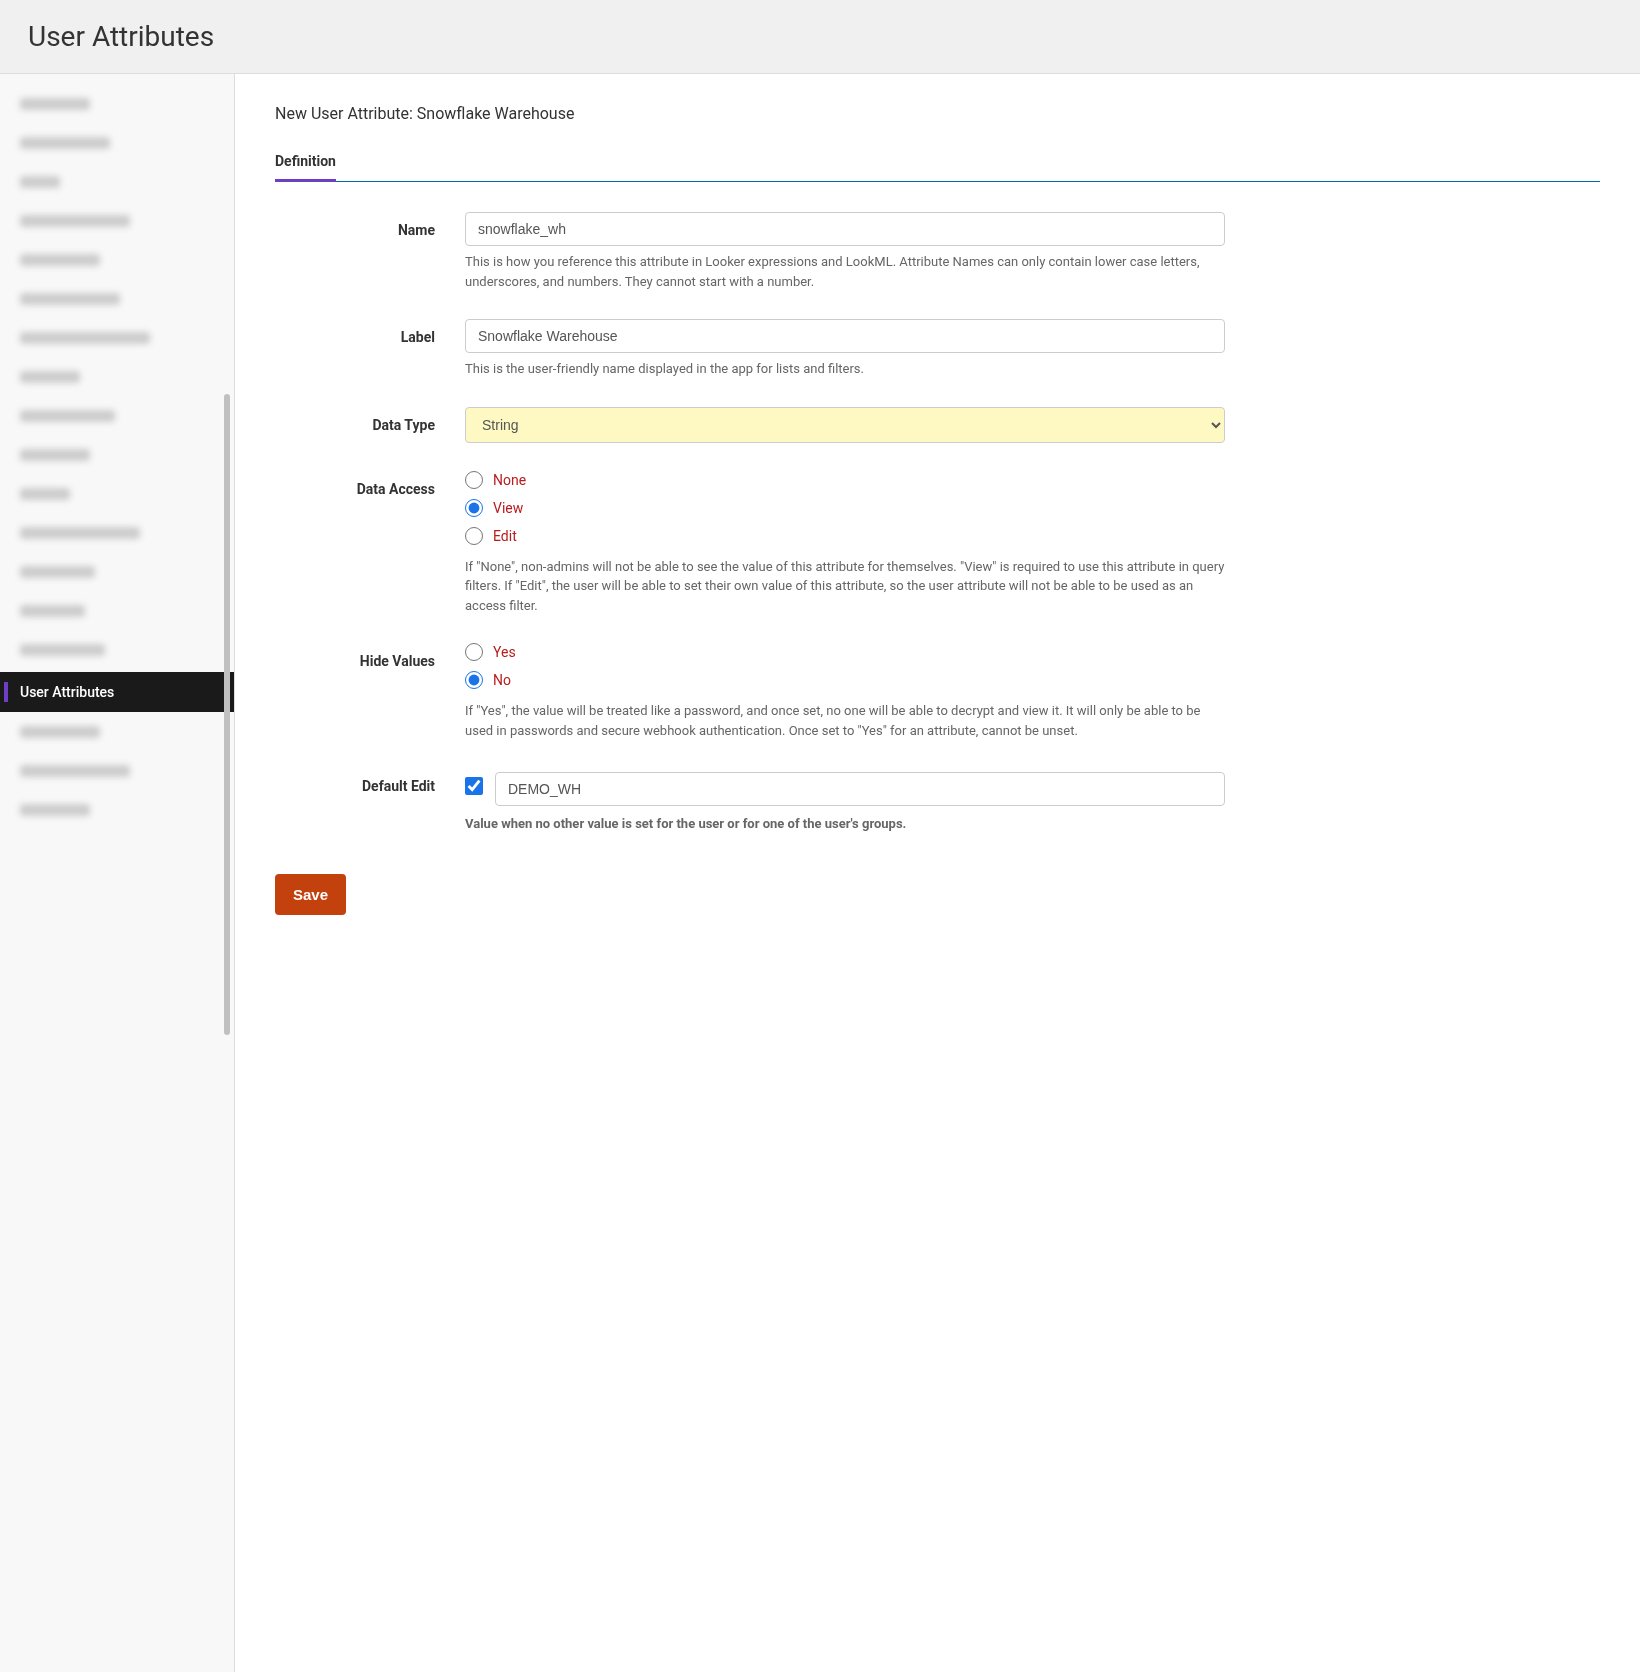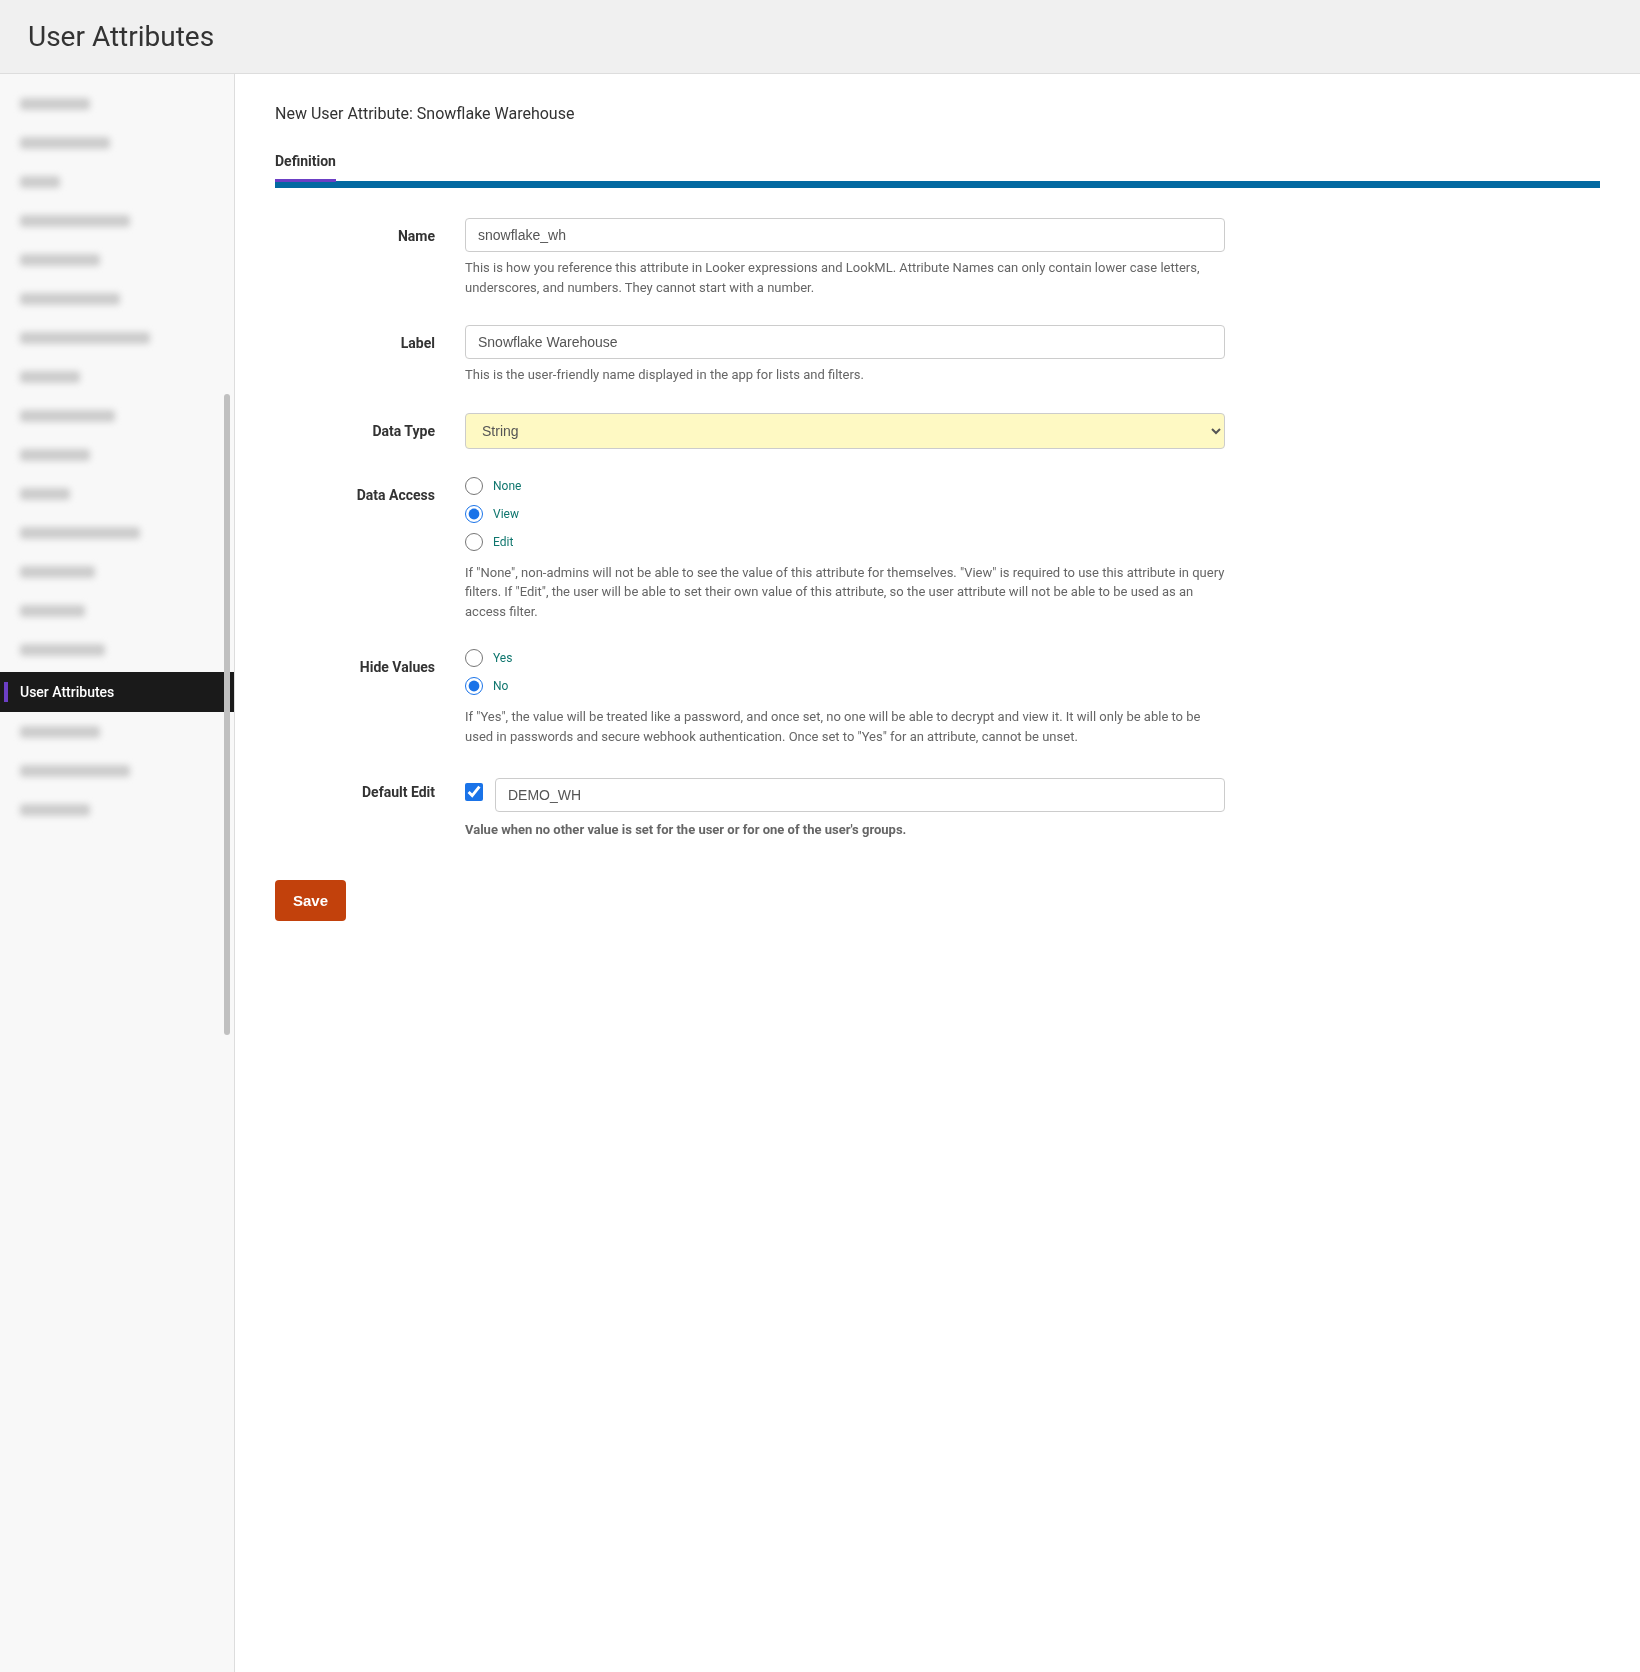--- a/index.html
+++ b/index.html
@@ -97,21 +97,21 @@
     .form-title {
       font-size: 16px;
       font-weight: 400;
       color: #333;
       margin-bottom: 20px;
     }
 
     
     .tab-bar {
       display: flex;
-      border-bottom: 7px solid #0369a1;
+      border-bottom: 1px solid #0369a1;
       margin-bottom: 30px;
     }
 
     .tab-item {
       padding: 10px 0;
       margin-right: 24px;
       font-size: 14px;
       font-weight: 700;
       color: #333;
       cursor: pointer;
@@ -194,22 +194,22 @@
     }
 
     .radio-option input[type="radio"] {
       width: 18px;
       height: 18px;
       cursor: pointer;
       accent-color: #1a73e8;
     }
 
     .radio-label {
-      font-size: 12px;
-      color: #0f766e;
+      font-size: 14px;
+      color: #b91c1c;
     }
 
     
     .checkbox-row {
       display: flex;
       align-items: flex-start;
       gap: 12px;
     }
 
     .form-checkbox {

